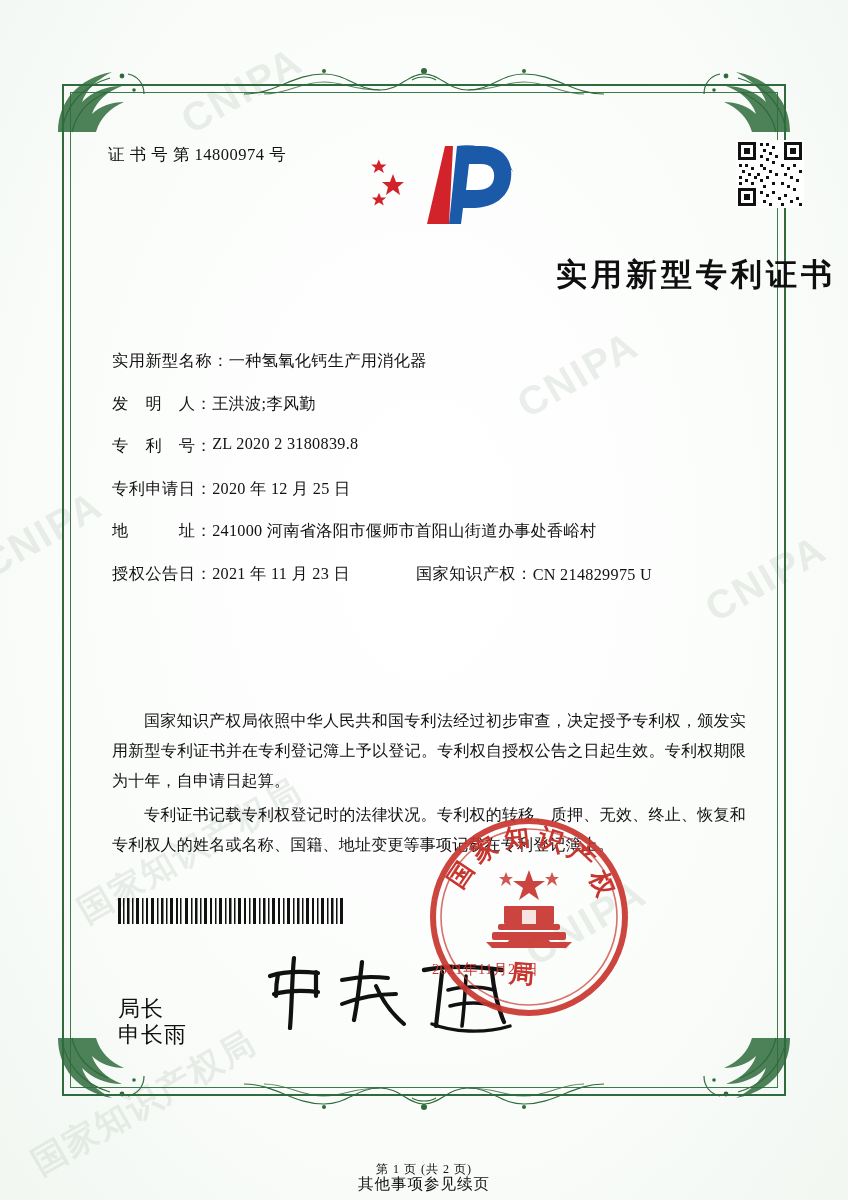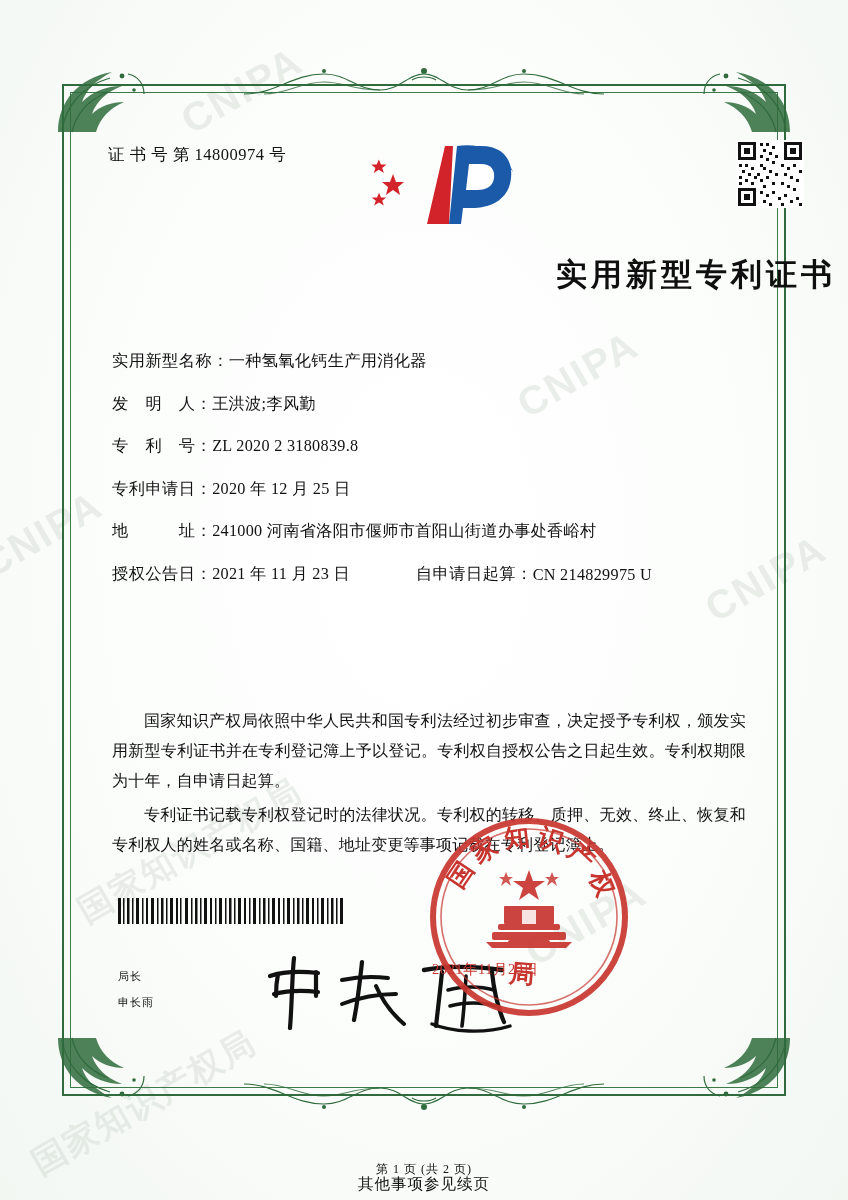--- a/index.html
+++ b/index.html
@@ -137,21 +137,21 @@
   }
 
   .fields {
     position: absolute;
     left: 42px;
     top: 258px;
     width: 640px;
   }
   .field {
     display: flex;
-    align-items: center;
+    align-items: flex-start;
     margin-bottom: 20.5px;
     font-size: 16.2px;
     color: #111;
   }
   .field .label {
     white-space: pre;
     letter-spacing: 0.5px;
   }
   .field .value {
     letter-spacing: 0.3px;
@@ -185,26 +185,25 @@
     top: 806px;
     width: 226px;
     height: 26px;
   }
   .barcode svg { display:block; }
 
   
   .sig-label {
     position: absolute;
     left: 48px;
-    top: 872px;
-    font-size: 11px;
+    top: 904px;
+    font-size: 22px;
     line-height: 26px;
     letter-spacing: 1px;
     color: #111;
-    font-family: Liberation Mono, monospace;
   }
   .sig-script {
     position: absolute;
     left: 186px;
     top: 858px;
     width: 280px;
     height: 86px;
   }
   .sig-script svg { display:block; width:100%; height:100%; }
 
@@ -444,21 +443,21 @@
         <span class="value">2020 年 12 月 25 日</span>
       </div>
       <div class="field">
         <span class="label">地　　　址：</span>
         <span class="value">241000 河南省洛阳市偃师市首阳山街道办事处香峪村</span>
       </div>
       <div class="field split">
         <span class="label">授权公告日：</span>
         <span class="value">2021 年 11 月 23 日</span>
         <span class="gap"></span>
-        <span class="label">自申请日起算：</span>
+        <span class="label">国家知识产权：</span>
         <span class="value">CN 214829975 U</span>
       </div>
     </div>
 
     <div class="paras">
       <p>国家知识产权局依照中华人民共和国专利法经过初步审查，决定授予专利权，颁发实用新型专利证书并在专利登记簿上予以登记。专利权自授权公告之日起生效。专利权期限为十年，自申请日起算。</p>
       <p>专利证书记载专利权登记时的法律状况。专利权的转移、质押、无效、终止、恢复和专利权人的姓名或名称、国籍、地址变更等事项记载在专利登记簿上。</p>
     </div>
 
     <div class="barcode">

